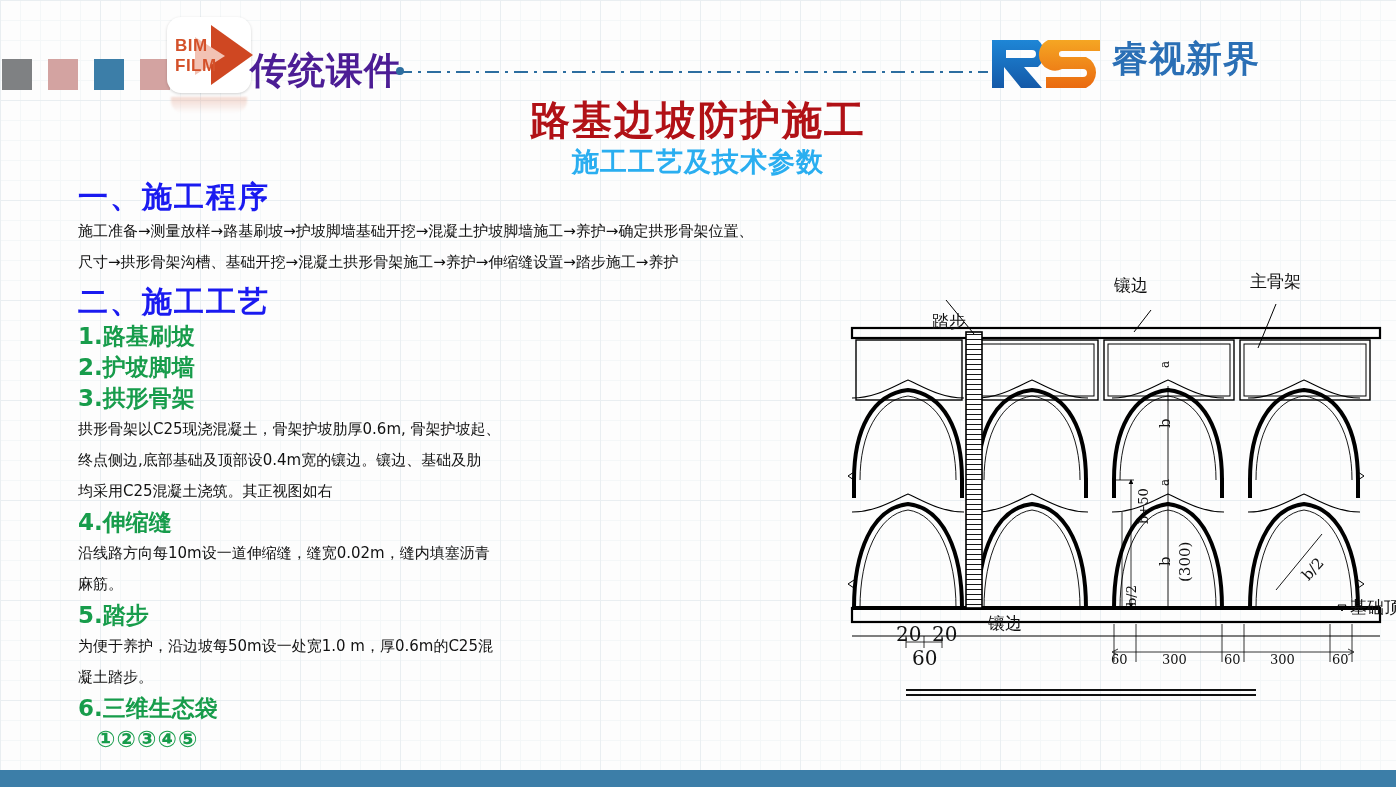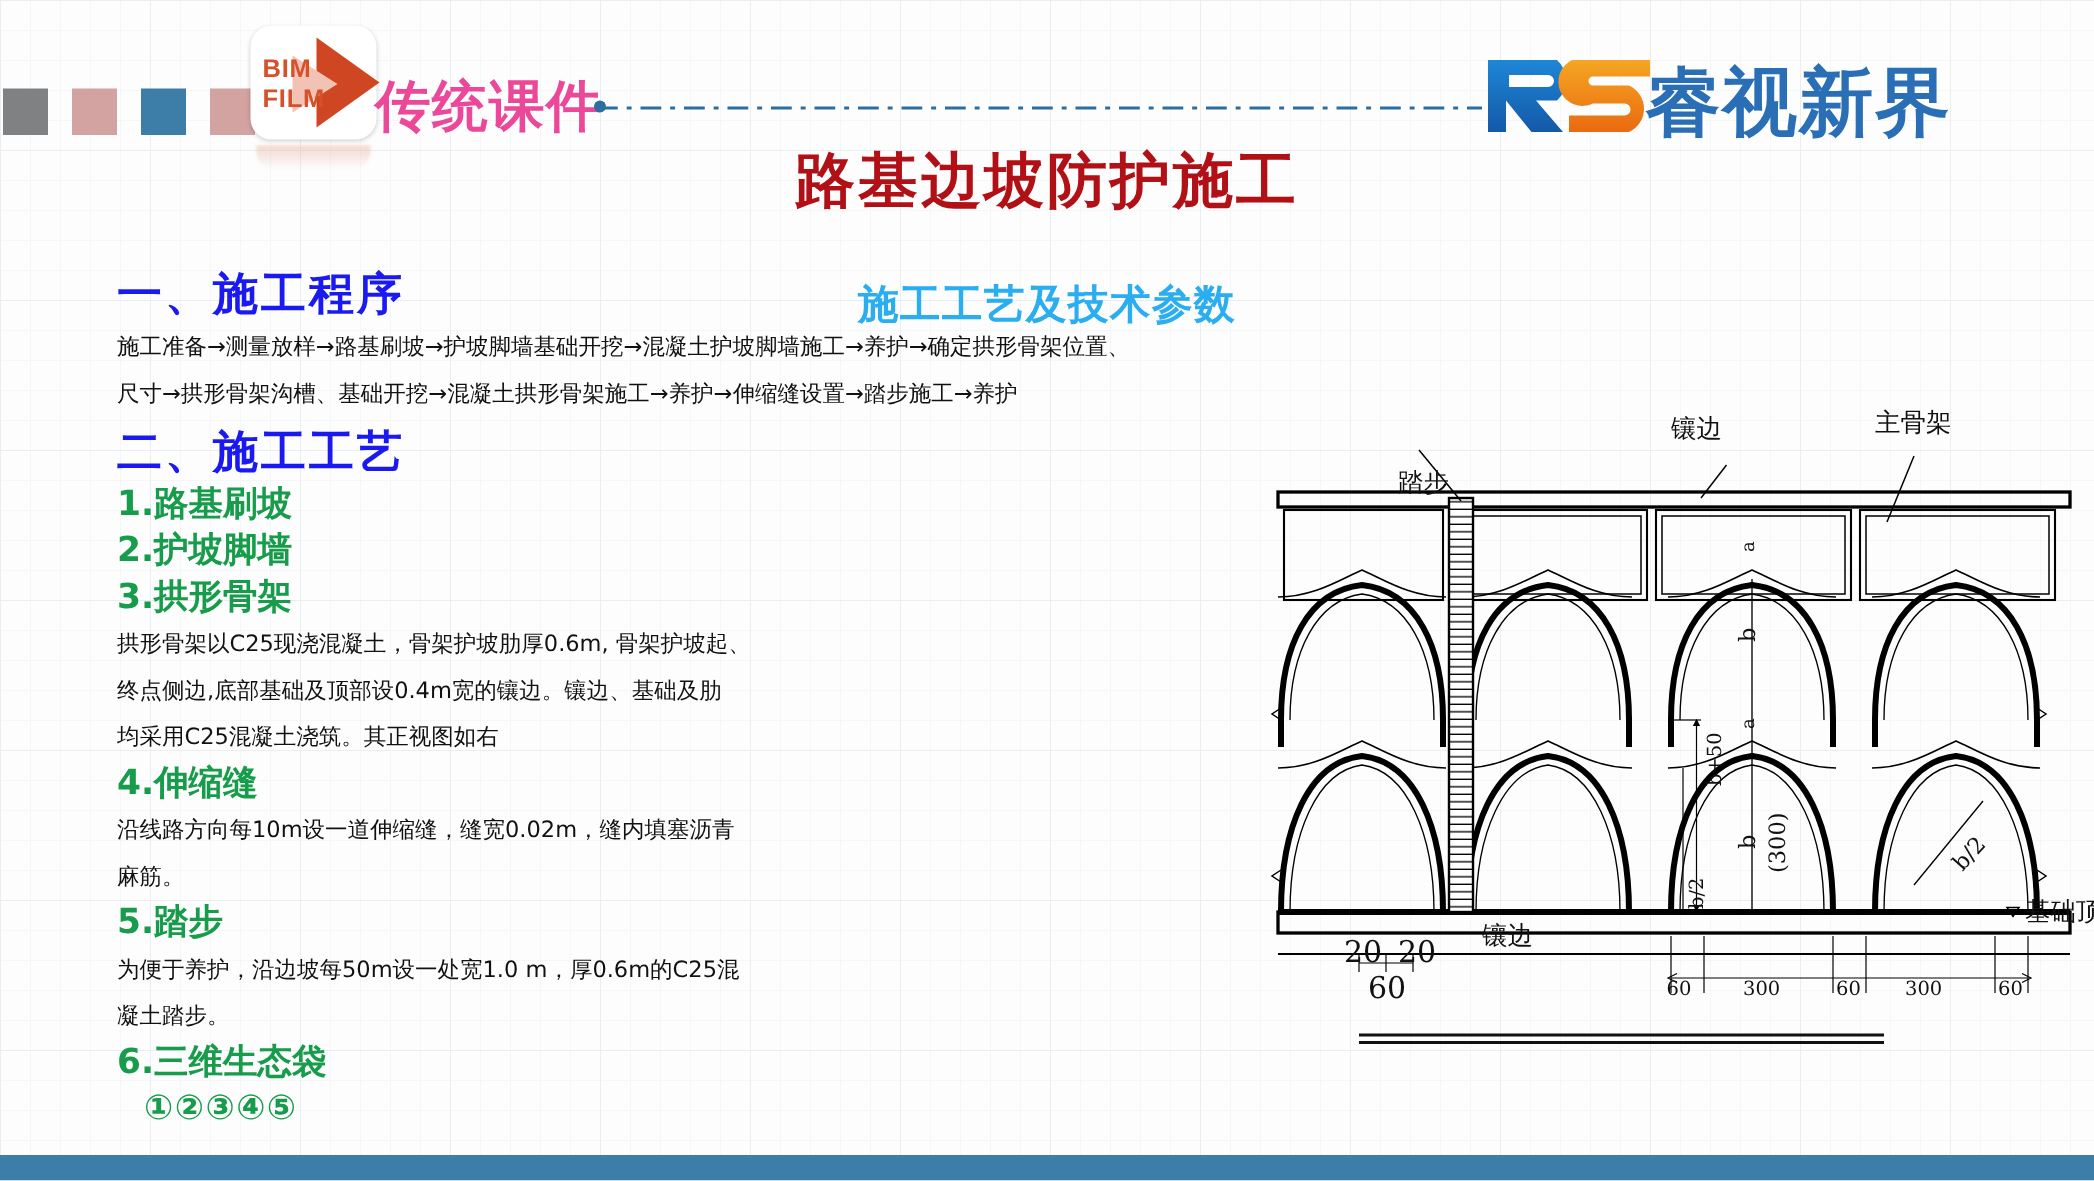--- a/index.html
+++ b/index.html
@@ -58,50 +58,50 @@
   #bimfilm .bim{top:19px;}
   #bimfilm .film{top:39px;}
   #bimfilm .reflect{
     position:absolute;left:4px;top:80px;width:76px;height:16px;
     background:linear-gradient(to bottom,rgba(230,170,150,.45),rgba(255,255,255,0));
     border-radius:0 0 12px 12px;filter:blur(1px);
   }
 
   #brandtext{
     position:absolute;left:250px;top:46px;
-    font-size:37px;font-weight:bold;color:#ec4899;
+    font-size:37px;font-weight:bold;color:#4c1d95;
     font-family:"DejaVu Sans",sans-serif;letter-spacing:1px;
     text-shadow:1px 1px 0 #fff;
   }
   #dashline{
     position:absolute;left:398px;top:70px;width:590px;height:3px;
     background-image:linear-gradient(to right,#2d6ea0 0 14px,transparent 14px 20px,#2d6ea0 20px 23px,transparent 23px 29px);
     background-size:29px 2px;background-repeat:repeat-x;
     background-position:0 1px;
   }
   #dashdot{position:absolute;left:396px;top:67px;width:8px;height:8px;border-radius:50%;background:#2d6ea0;}
 
   
   #rslogo{position:absolute;left:988px;top:36px;width:396px;height:62px;}
   #rslogo .mark{position:absolute;left:0;top:0;width:118px;height:56px;}
   #rslogo .cn{
-    position:absolute;left:109px;top:-1px;font-size:50px;font-weight:bold;
+    position:absolute;left:124px;top:-1px;font-size:36px;font-weight:bold;
     color:#2a6fb5;font-family:"DejaVu Sans",sans-serif;letter-spacing:1px;
   }
 
   
   #maintitle{
     position:absolute;left:0;top:93px;width:1396px;text-align:center;
     font-size:40px;font-weight:bold;color:#b11116;
     font-family:"DejaVu Sans",serif;letter-spacing:2px;
   }
   #subtitle{
     position:absolute;left:0;top:144px;width:1396px;text-align:center;
     font-size:27px;font-weight:bold;color:#2aaef0;
-    font-family:"DejaVu Sans",sans-serif;letter-spacing:1px;margin-top:41px;
+    font-family:"DejaVu Sans",sans-serif;letter-spacing:1px;
   }
 
   
   #leftcol{position:absolute;left:78px;top:178px;width:760px;}
   .h2{
     font-size:30px;font-weight:bold;color:#1a1af0;
     font-family:"DejaVu Sans",sans-serif;letter-spacing:2px;line-height:38px;
   }
   .body-line{
     font-size:15px;color:#111111;line-height:31px;

